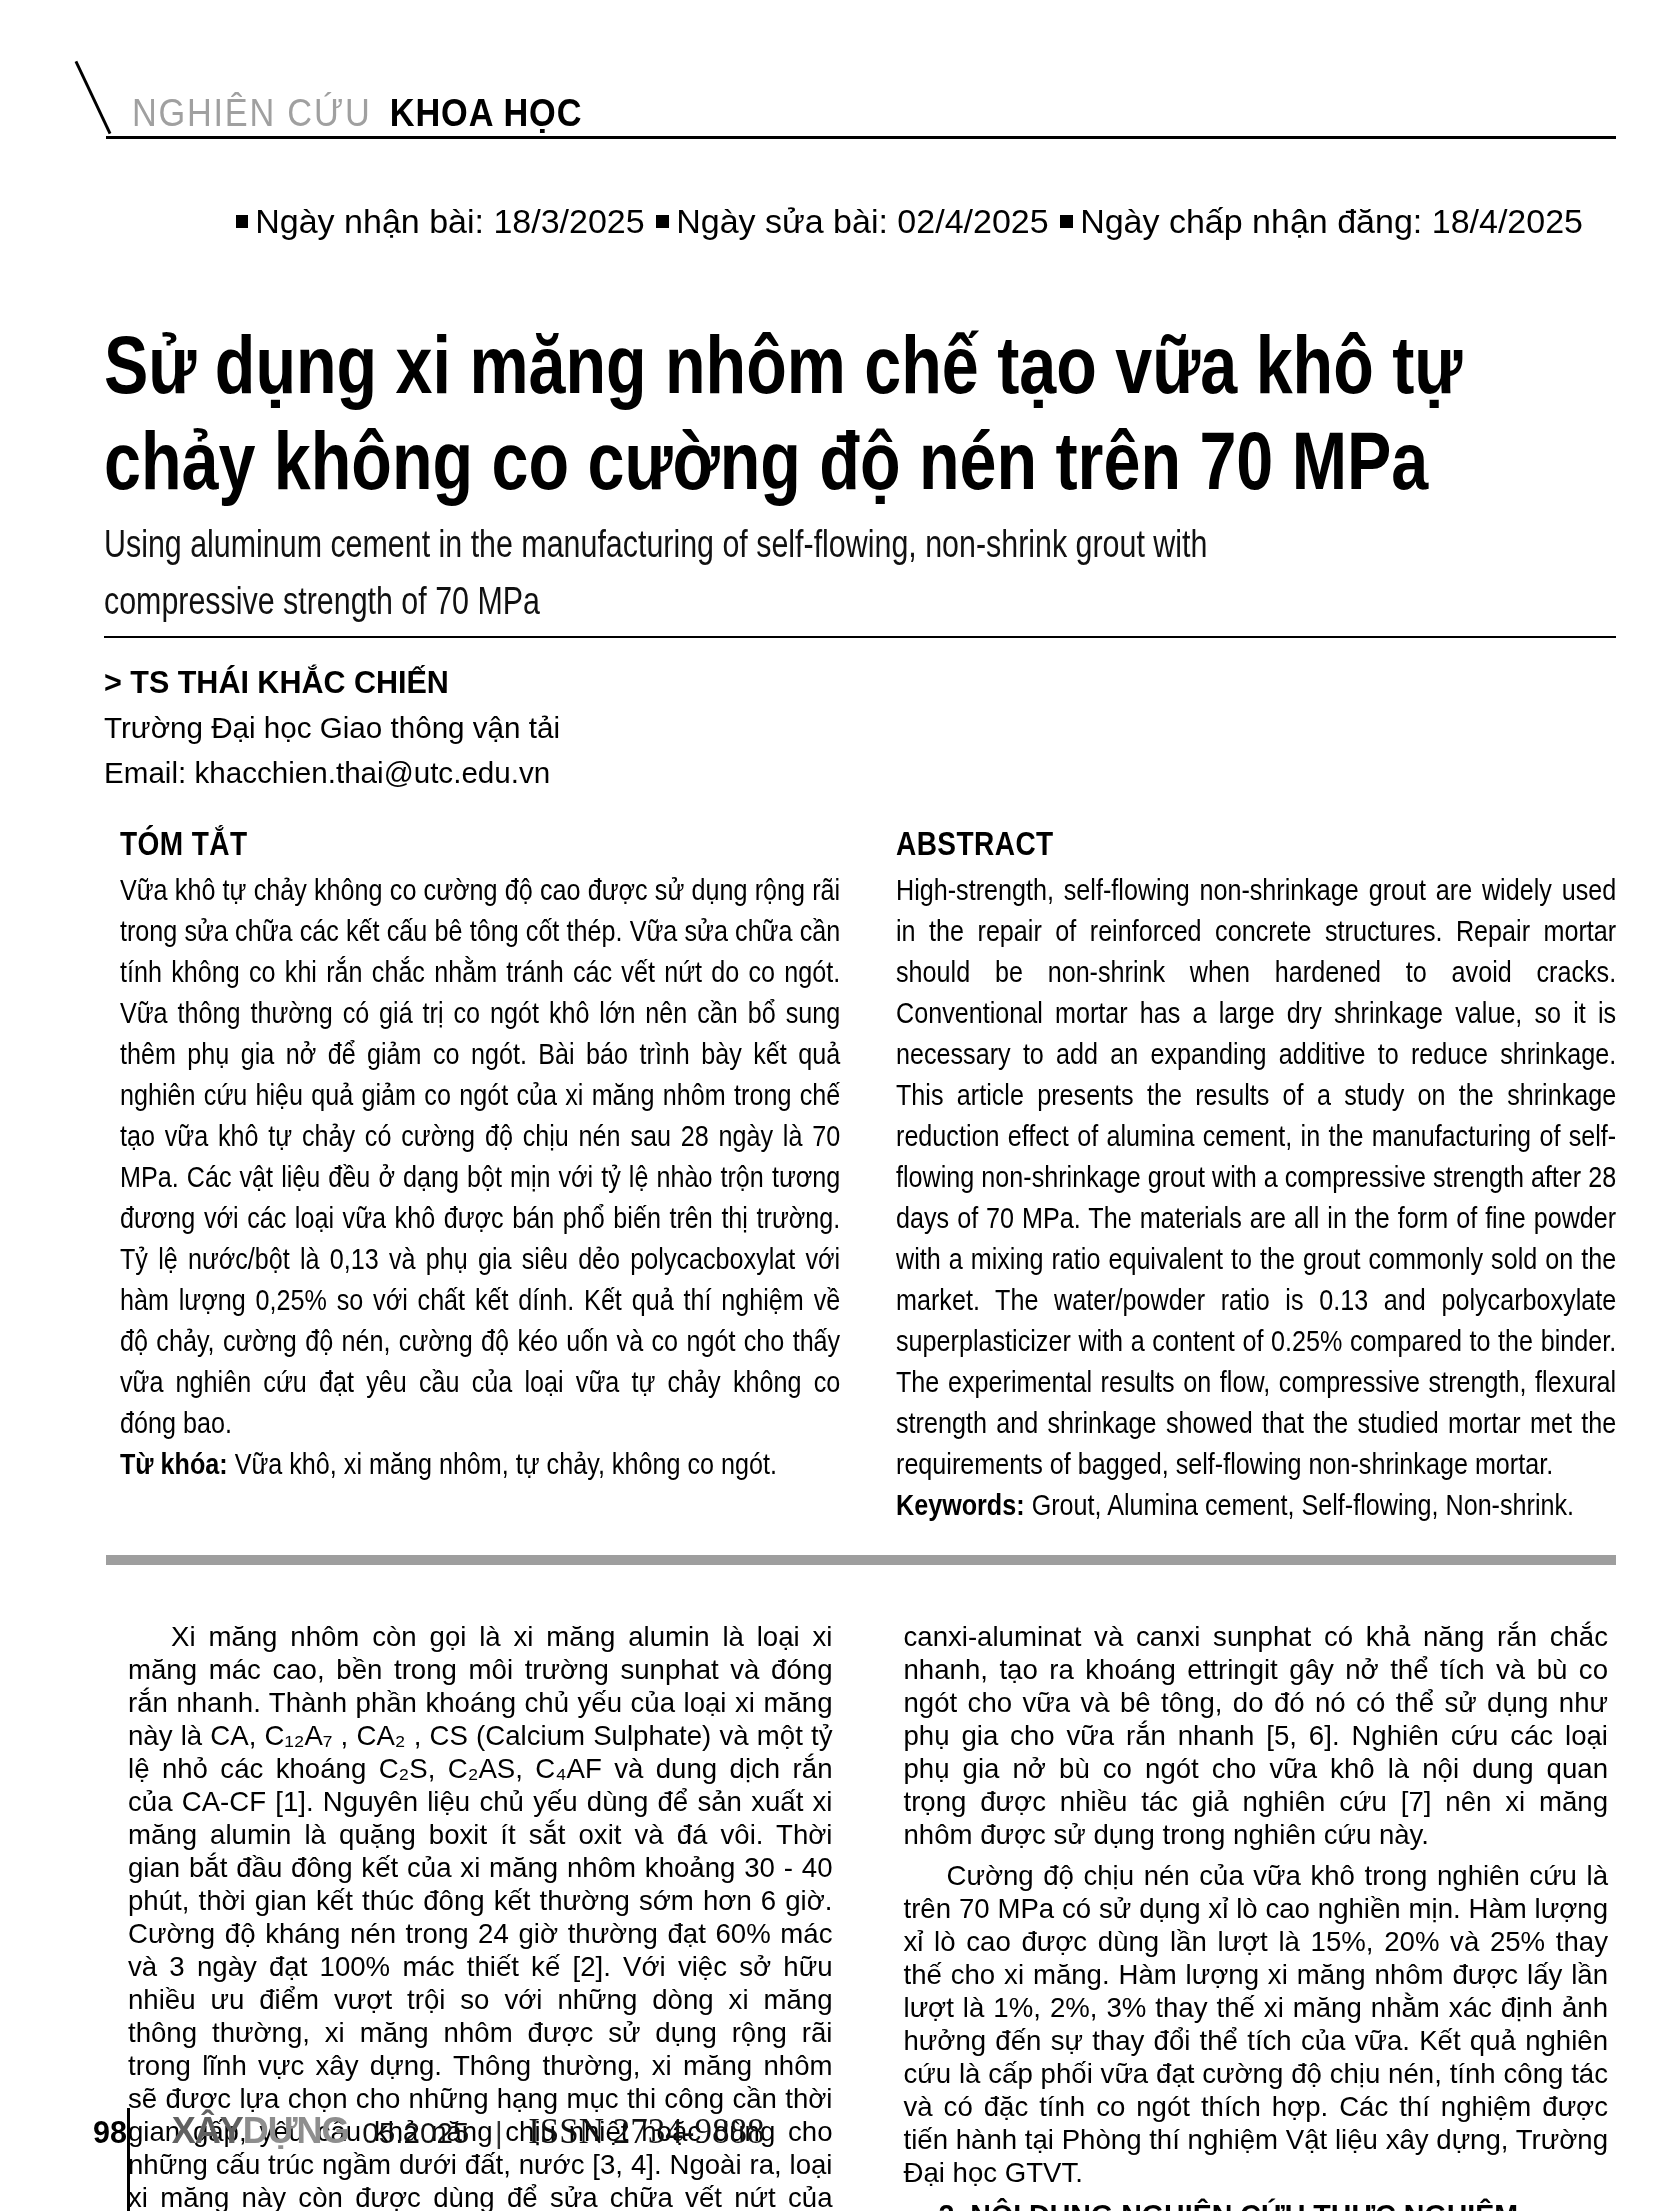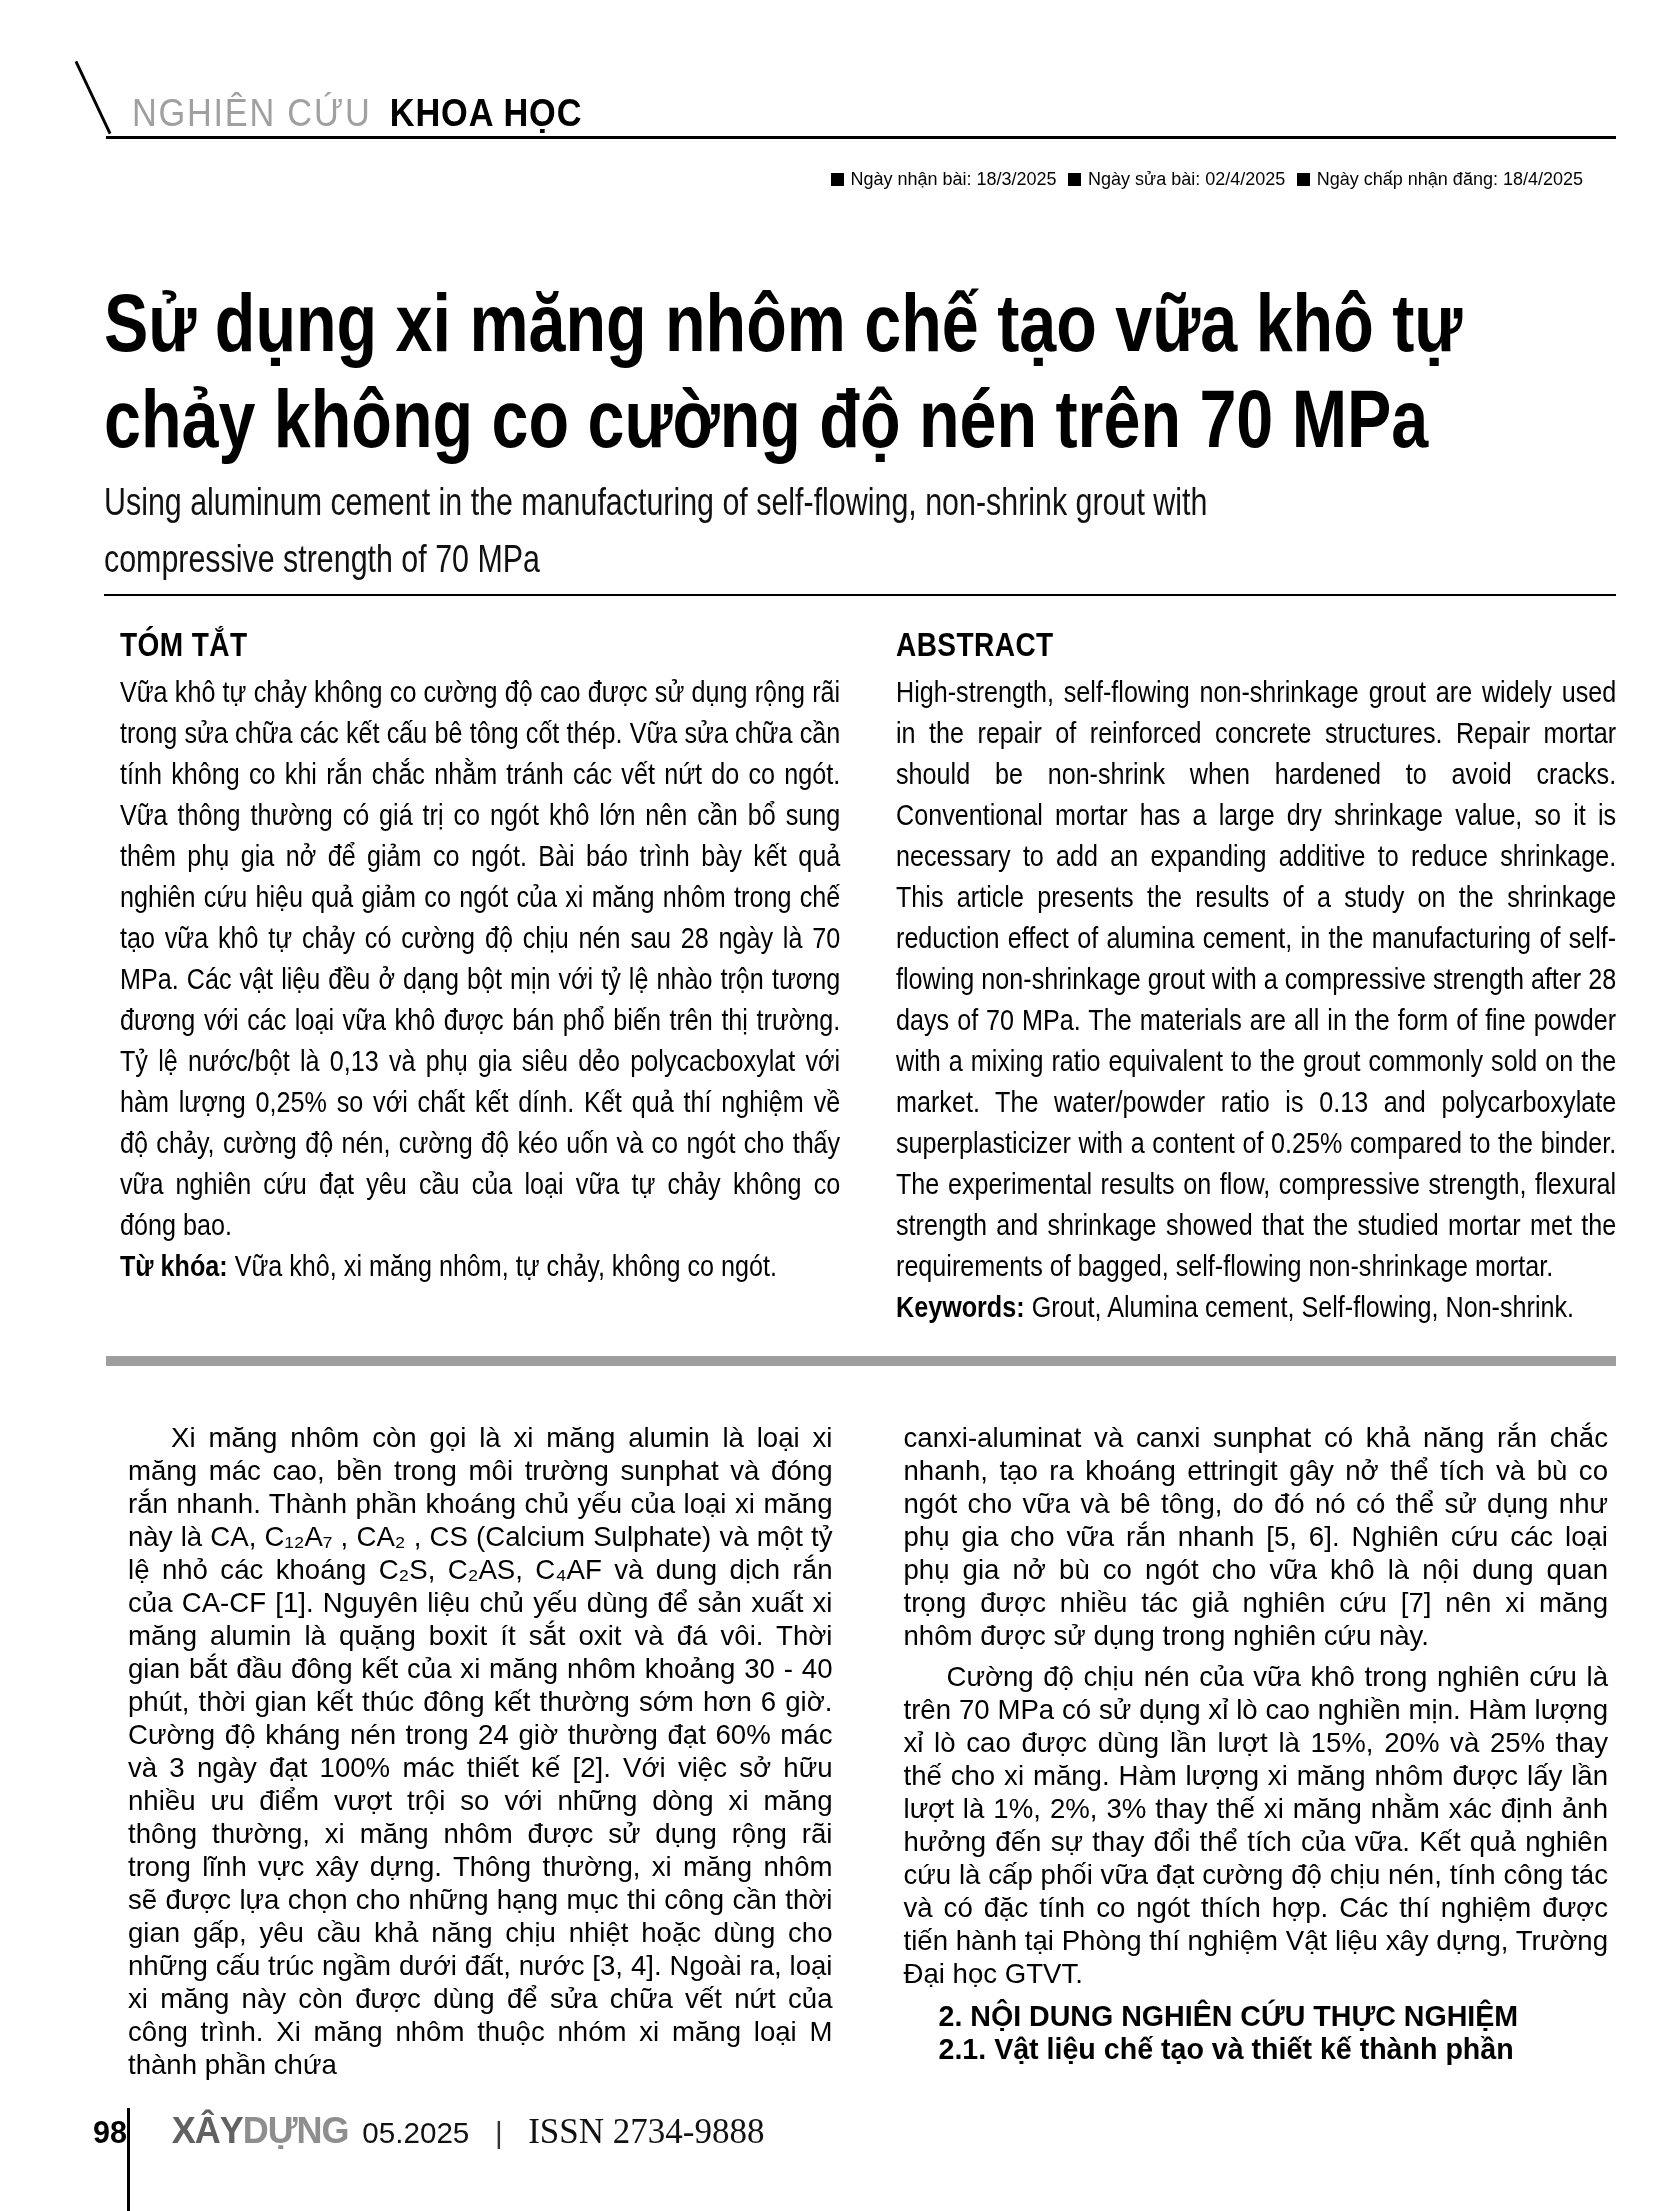--- a/index.html
+++ b/index.html
@@ -24,23 +24,23 @@
   .slash{position:absolute;left:-33px;bottom:-3px;}
   .kicker{
     position:absolute;left:25.6px;bottom:2px;
     font-size:39px;line-height:43px;white-space:nowrap;
     transform:scaleX(0.88);transform-origin:0 100%;
   }
   .kicker-light{color:#a0a0a0;letter-spacing:2px;}
   .kicker-bold{color:#000;font-weight:bold;letter-spacing:1px;margin-left:9.9px;}
   
   .dates{
-    margin:25px 85px 0 106px;
+    margin:67px 85px 0 106px;
     display:flex;justify-content:flex-end;align-items:flex-start;gap:11.8px;
-    font-size:18px;line-height:31.5px;white-space:nowrap;
+    font-size:34px;line-height:31.5px;white-space:nowrap;
   }
   .date-item{display:inline-flex;align-items:center;gap:6.9px;}
   .sq{width:12.8px;height:12.8px;background:#000;flex:0 0 auto;}
   
   .title-vi{margin:79px 52px 0 104px;font-weight:bold;font-size:81px;line-height:96px;}
   .title-vi .line{white-space:nowrap;transform:scaleX(0.82);transform-origin:0 50%;}
   .title-en{margin:7.9px 52px 0 104px;font-size:38px;line-height:57px;font-weight:normal;color:#111;}
   .title-en .line{white-space:nowrap;transform:scaleX(0.80);transform-origin:0 50%;}
   .rule{margin:5.9px 52px 0 104px;border-top:2px solid #000;}
   
@@ -120,20 +120,25 @@
     <div class="line">chảy không co cường độ nén trên 70 MPa</div>
   </div>
 
   <div class="title-en">
     <div class="line">Using aluminum cement in the manufacturing of self-flowing, non-shrink grout with</div>
     <div class="line">compressive strength of 70 MPa</div>
   </div>
 
   <div class="rule"></div>
 
+  <div class="author">
+    <div class="author-name">&gt; TS THÁI KHẮC CHIẾN</div>
+    <div>Trường Đại học Giao thông vận tải</div>
+    <div>Email: khacchien.thai@utc.edu.vn</div>
+  </div>
 
   <div class="abstract-grid">
     <div>
       <div class="cond">
         <p class="abs-heading">TÓM TẮT</p>
         <p class="abs-body">Vữa khô tự chảy không co cường độ cao được sử dụng rộng rãi trong sửa chữa các kết cấu bê tông cốt thép. Vữa sửa chữa cần tính không co khi rắn chắc nhằm tránh các vết nứt do co ngót. Vữa thông thường có giá trị co ngót khô lớn nên cần bổ sung thêm phụ gia nở để giảm co ngót. Bài báo trình bày kết quả nghiên cứu hiệu quả giảm co ngót của xi măng nhôm trong chế tạo vữa khô tự chảy có cường độ chịu nén sau 28 ngày là 70 MPa. Các vật liệu đều ở dạng bột mịn với tỷ lệ nhào trộn tương đương với các loại vữa khô được bán phổ biến trên thị trường. Tỷ lệ nước/bột là 0,13 và phụ gia siêu dẻo polycacboxylat với hàm lượng 0,25% so với chất kết dính. Kết quả thí nghiệm về độ chảy, cường độ nén, cường độ kéo uốn và co ngót cho thấy vữa nghiên cứu đạt yêu cầu của loại vữa tự chảy không co đóng bao.</p>
         <p class="abs-keywords"><span class="kw-label">Từ khóa:</span><span>Vữa khô, xi măng nhôm, tự chảy, không co ngót.</span></p>
       </div>
     </div>
     <div>

